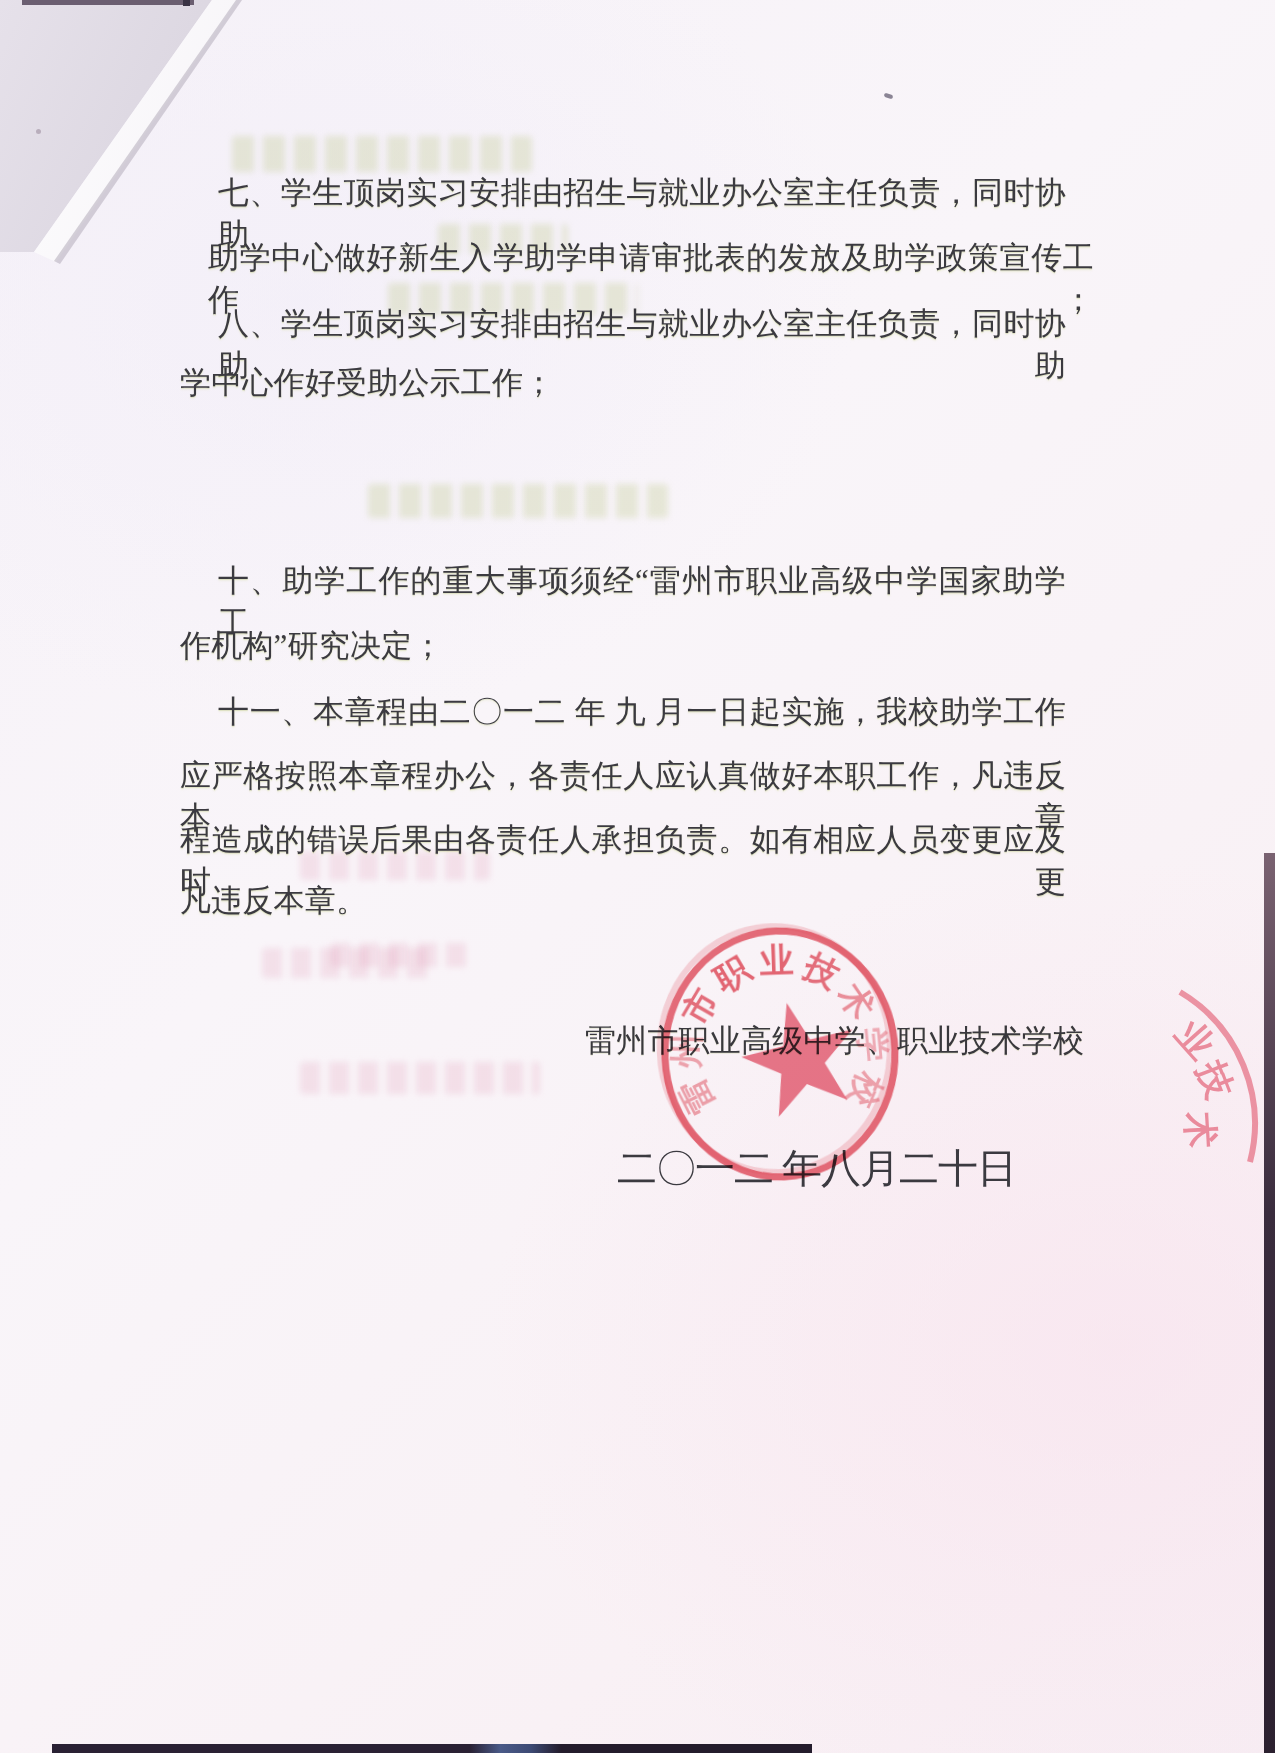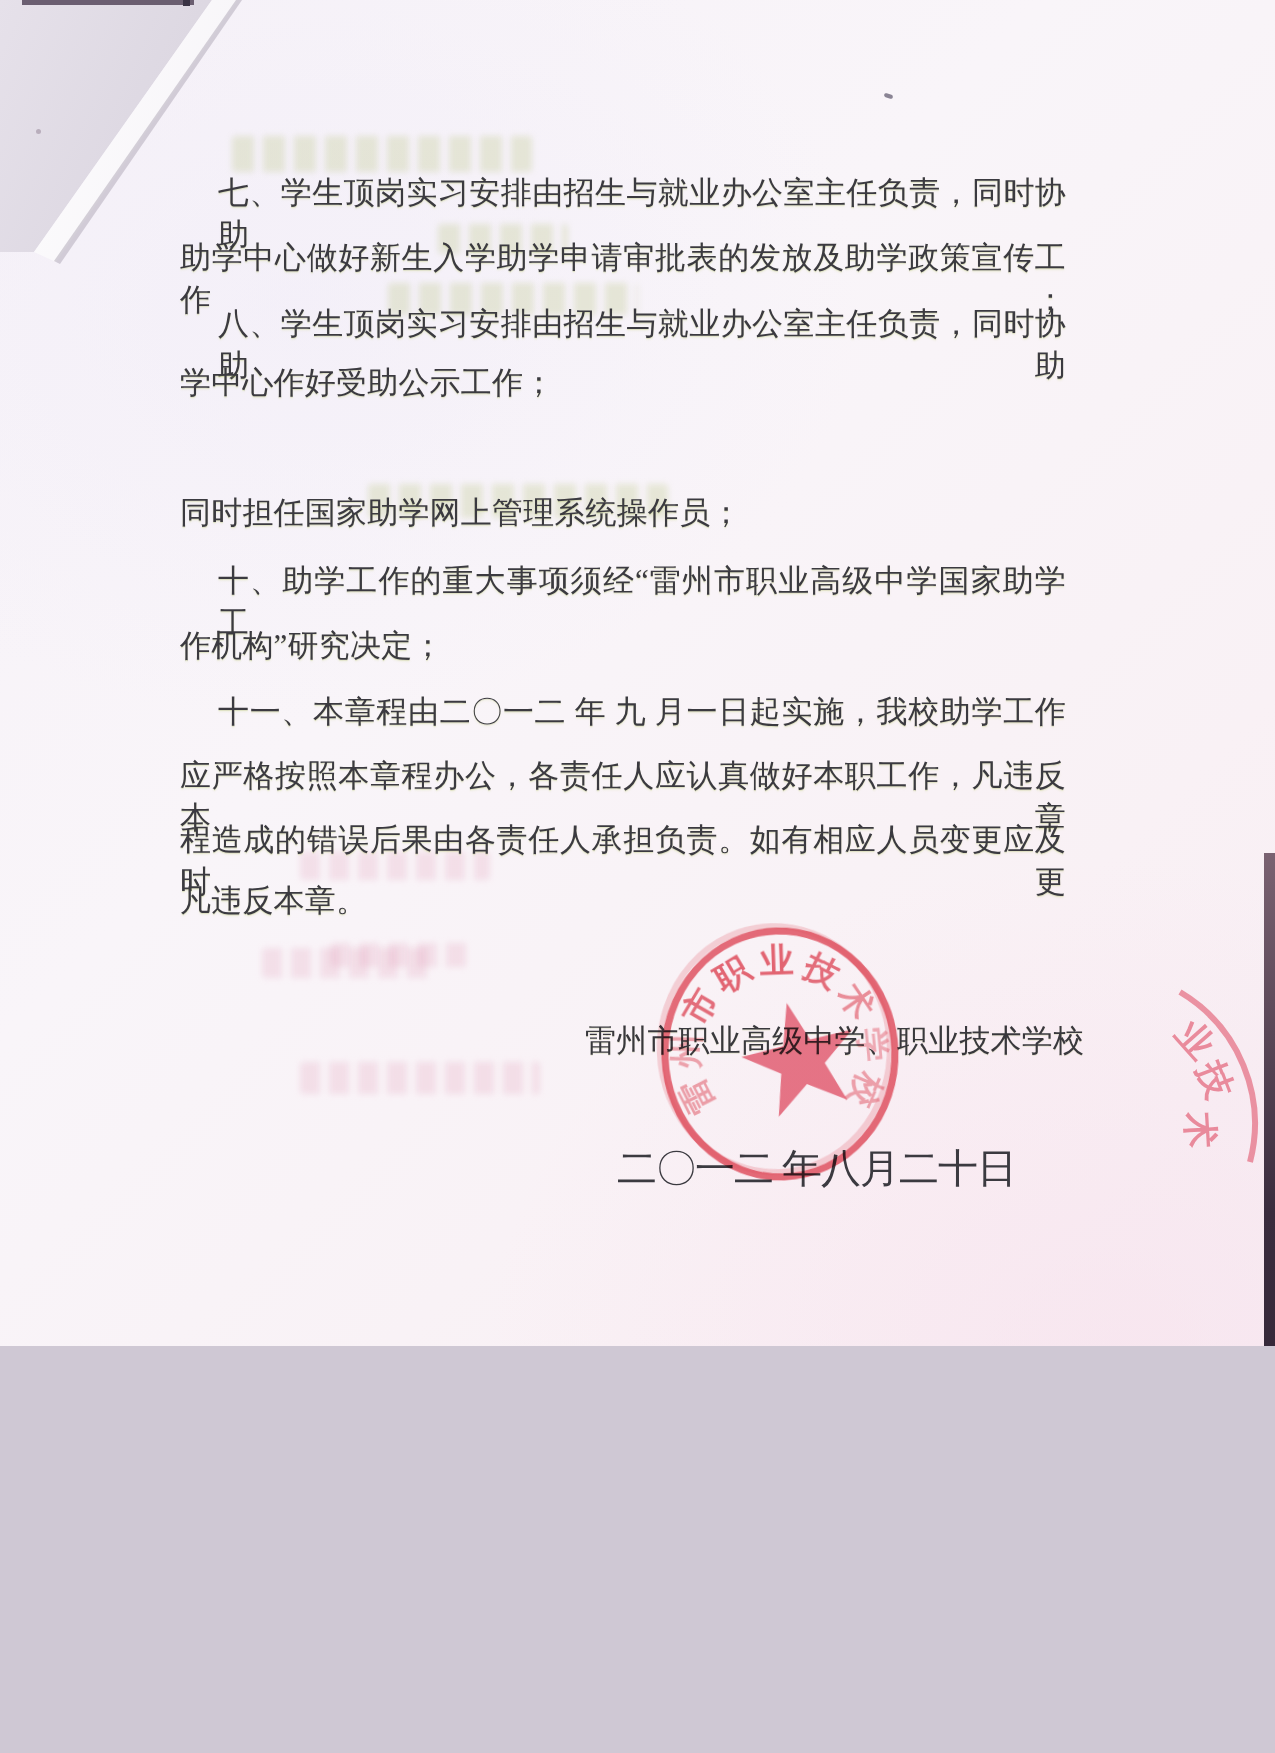--- a/index.html
+++ b/index.html
@@ -1,17 +1,17 @@
 <!DOCTYPE html>
 <html><head>
 <meta charset="utf-8">
 <style>
   html,body{margin:0;padding:0;background:#cfc8d4;}
   .page{
-    position:relative;width:1275px;height:1346px;overflow:hidden;
+    position:relative;width:1275px;height:1753px;overflow:hidden;
     font-family:"Liberation Serif","DejaVu Serif",serif;
     background:
       radial-gradient(900px 700px at 1120px 1350px, rgba(248,224,236,.55), rgba(248,224,236,0) 70%),
       radial-gradient(800px 600px at 300px 300px, rgba(240,236,248,.5), rgba(240,236,248,0) 70%),
       linear-gradient(135deg,#f6f2f8 0%,#f9f5f9 40%,#f9f1f5 75%,#f7edf3 100%);
   }
   
   .corner-under{position:absolute;top:0;left:0;width:250px;height:270px;
     clip-path:polygon(0px 0px,212px 0px,34px 252px,0px 252px);
     background:linear-gradient(115deg,#e6e1ea 0%,#ddd8e2 55%,#d3cdd9 100%);}
@@ -66,24 +66,23 @@
   <div class="ghost green" style="left:232px;top:136px;width:300px;height:36px;"></div>
   <div class="ghost green" style="left:438px;top:224px;width:130px;height:30px;"></div>
   <div class="ghost green" style="left:388px;top:283px;width:250px;height:32px;"></div>
   <div class="ghost green" style="left:368px;top:484px;width:300px;height:34px;"></div>
   <div class="ghost pink" style="left:300px;top:852px;width:190px;height:28px;"></div>
   <div class="ghost pink" style="left:262px;top:948px;width:170px;height:30px;"></div>
   <div class="ghost pink" style="left:330px;top:943px;width:140px;height:24px;"></div>
   <div class="ghost pink" style="left:300px;top:1062px;width:240px;height:32px;"></div>
 
   <div class="line first just" style="top:172px;">七、学生顶岗实习安排由招生与就业办公室主任负责，同时协助</div>
-  <div class="line cont just" style="top:237px;">助学中心做好新生入学助学申请审批表的发放及助学政策宣传工作；</div>
+  <div class="line cont just" style="top:237px;margin-left:28px;">助学中心做好新生入学助学申请审批表的发放及助学政策宣传工作；</div>
   <div class="line first just" style="top:303px;">八、学生顶岗实习安排由招生与就业办公室主任负责，同时协助助</div>
   <div class="line cont" style="top:362px;">学中心作好受助公示工作；</div>
-  <div class="line cont" style="top:492px;">同时担任国家助学网上管理系统操作员；</div>
   <div class="line first just" style="top:560px;">十、助学工作的重大事项须经“雷州市职业高级中学国家助学工</div>
   <div class="line cont" style="top:625px;">作机构”研究决定；</div>
   <div class="line first just" style="top:691px;">十一、本章程由二〇一二 年 九 月一日起实施，我校助学工作</div>
   <div class="line cont just" style="top:755px;">应严格按照本章程办公，各责任人应认真做好本职工作，凡违反本章</div>
   <div class="line cont just" style="top:819px;">程造成的错误后果由各责任人承担负责。如有相应人员变更应及时更</div>
   <div class="line cont" style="top:880px;">凡违反本章。</div>
 
   <div class="sig">雷州市职业高级中学、职业技术学校</div>
   <div class="date">二〇一二 年八月二十日</div>
 

